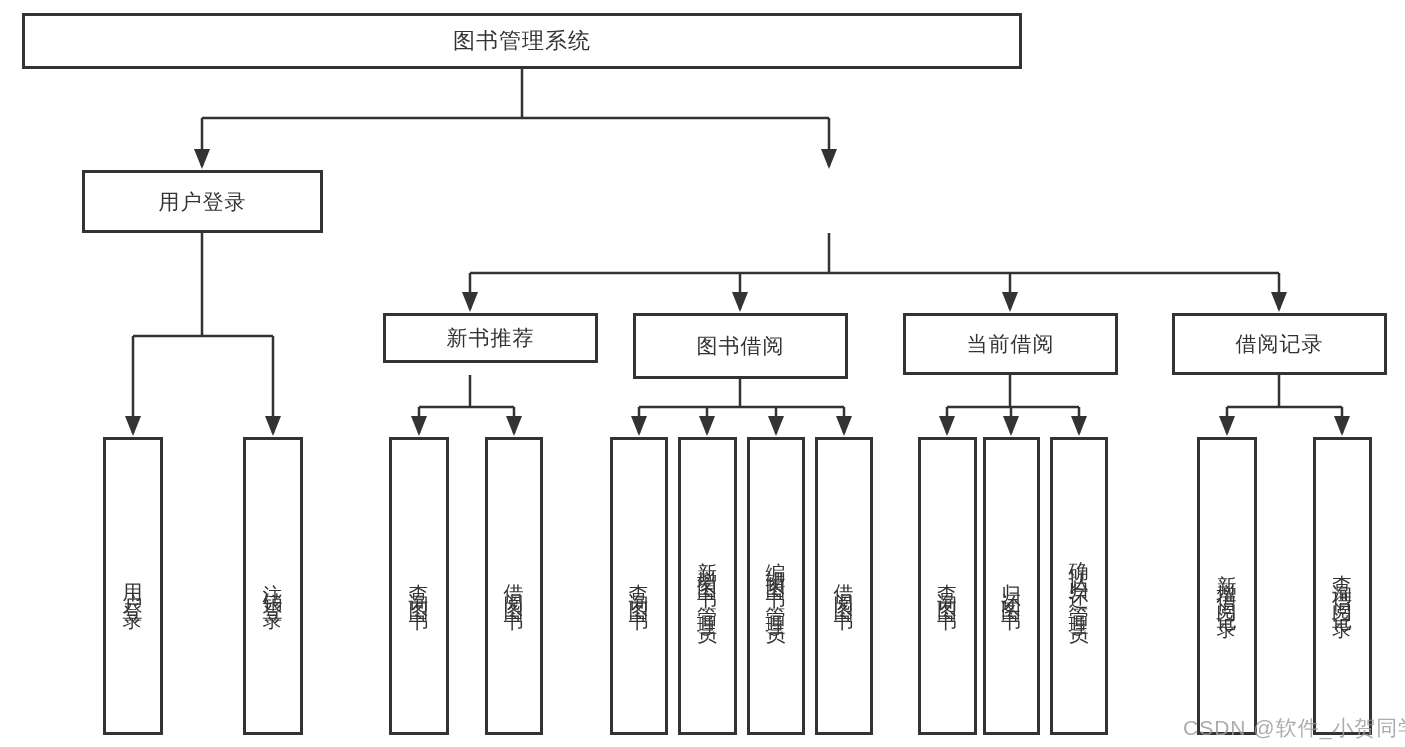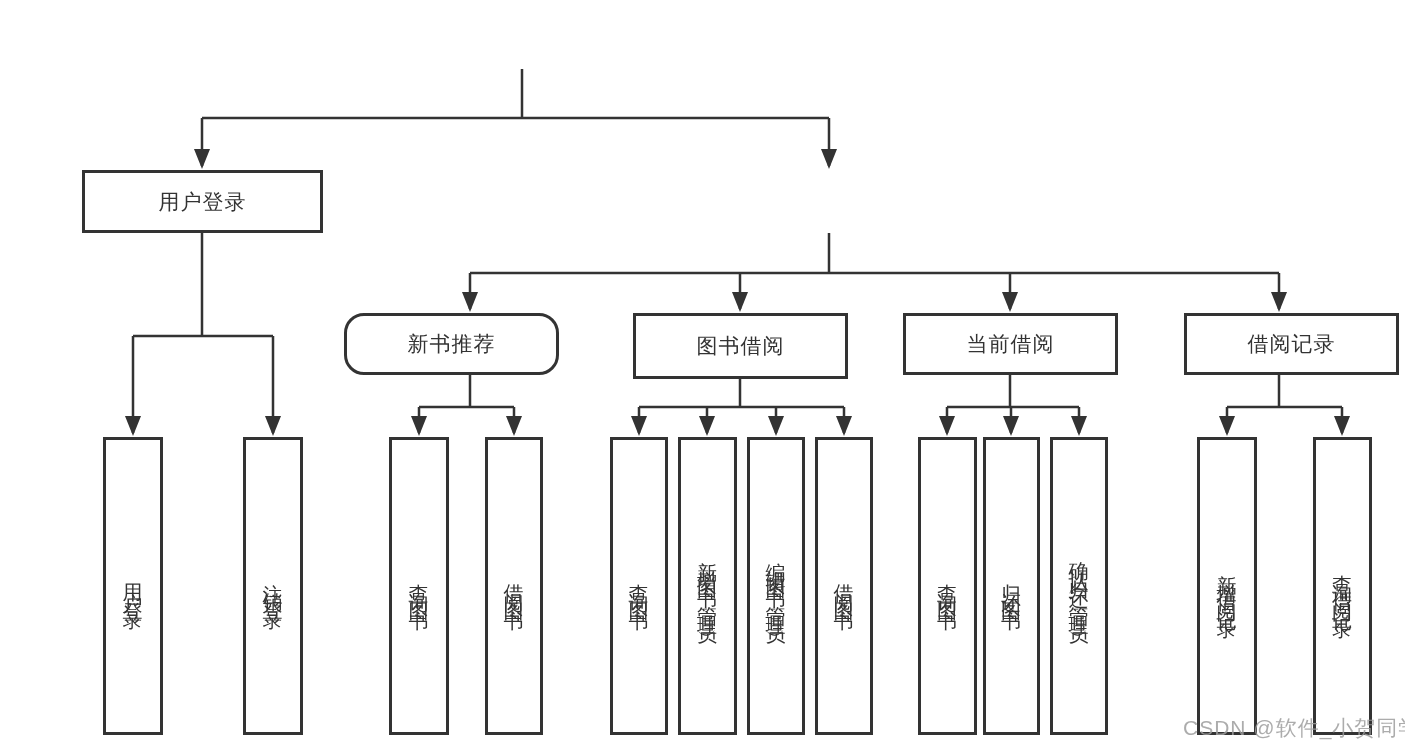--- a/index.html
+++ b/index.html
@@ -104,35 +104,38 @@
 
       <polygon points="939,416 955,416 947,436"></polygon>
       <polygon points="1003,416 1019,416 1011,436"></polygon>
       <polygon points="1071,416 1087,416 1079,436"></polygon>
 
       <polygon points="1219,416 1235,416 1227,436"></polygon>
       <polygon points="1334,416 1350,416 1342,436"></polygon>
     </g>
   </svg>
 
+  <div class="box hbox root-box" style="left:22px; top:13px; width:1000px; height:56px;">
+    <span>图书管理系统</span>
+  </div>
 
   <div class="box hbox" style="left:82px; top:170px; width:241px; height:63px;">
     <span>用户登录</span>
   </div>
 
-  <div class="box hbox" style="left:344px; top:313px; width:215px; height:62px;border-radius:20px;">
+  <div class="box hbox" style="left:383px; top:313px; width:215px; height:50px;">
     <span>新书推荐</span>
   </div>
   <div class="box hbox" style="left:633px; top:313px; width:215px; height:66px;">
     <span>图书借阅</span>
   </div>
   <div class="box hbox" style="left:903px; top:313px; width:215px; height:62px;align-items:center;">
     <span>当前借阅</span>
   </div>
-  <div class="box hbox" style="left:1172px; top:313px; width:215px; height:62px;margin-left:12px;">
+  <div class="box hbox" style="left:1172px; top:313px; width:215px; height:62px;">
     <span>借阅记录</span>
   </div>
 
   <div class="box vbox" style="left:103px; top:437px; width:60px; height:298px;">
     <span>用户登录</span>
   </div>
   <div class="box vbox" style="left:243px; top:437px; width:60px; height:298px;">
     <span>注销登录</span>
   </div>
 

